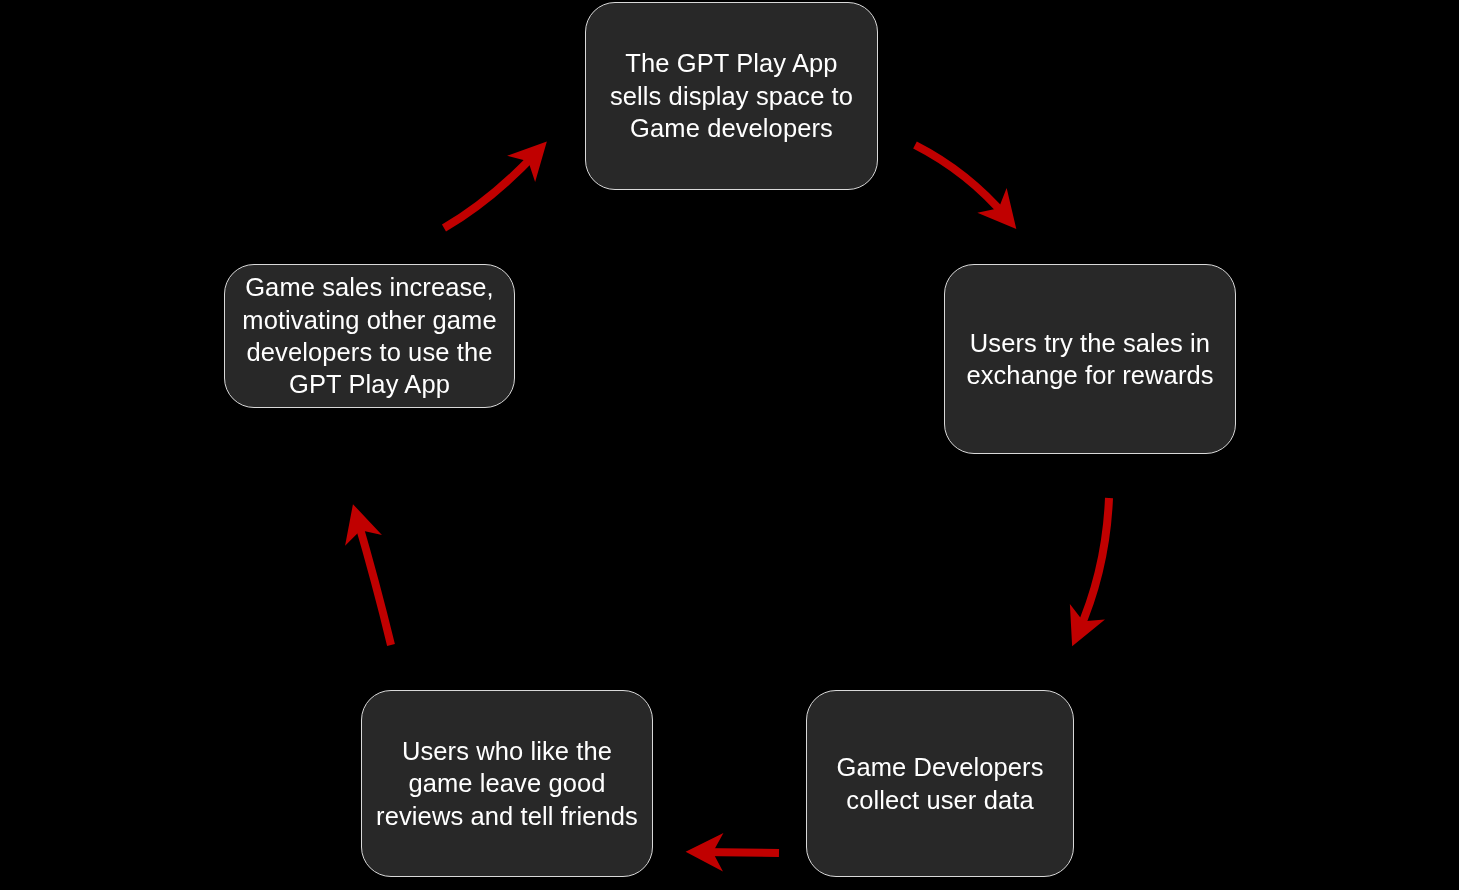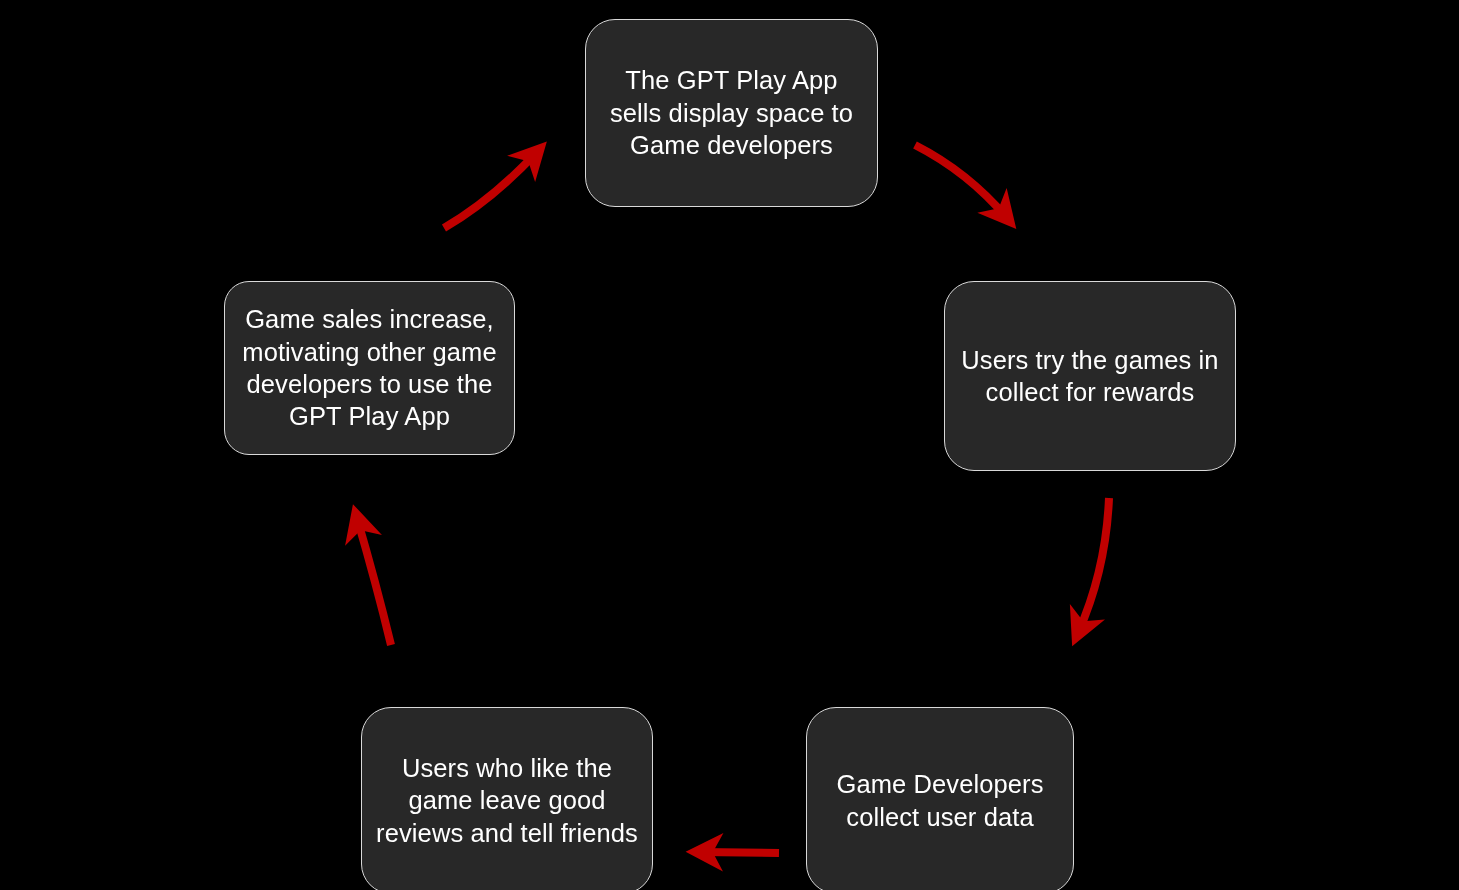--- a/index.html
+++ b/index.html
@@ -27,37 +27,36 @@
   .node {
     position: absolute;
     box-sizing: border-box;
     background: #282828;
     border: 1.5px solid #d9d9d9;
     border-radius: 30px;
     display: flex;
     align-items: center;
     justify-content: center;
     padding: 10px 14px;
-    margin-top: 17px;
   }
   .node-label {
     color: #ffffff;
     font-size: 25.5px;
     line-height: 1.27;
     text-align: center;
     font-weight: 400;
     letter-spacing: 0.1px;
     white-space: pre-line;
   }
   
   #node-top      { left: 585px;  top: 2px;   width: 293px; height: 188px; }
   #node-right    { left: 944px;  top: 264px; width: 292px; height: 190px; }
   #node-bottom-right { left: 806px; top: 690px; width: 268px; height: 187px; }
   #node-bottom-left  { left: 361px; top: 690px; width: 292px; height: 187px; }
-  #node-left     { left: 224px;  top: 264px; width: 291px; height: 174px; border-radius: 25px; }
+  #node-left     { left: 224px;  top: 264px; width: 291px; height: 144px; }
 </style>
 </head>
 <body>
 
 <div id="canvas">
 
   <svg class="arrow-layer" viewBox="0 0 1459 890" width="1459" height="890" xmlns="http://www.w3.org/2000/svg">
     <defs>
       <marker id="ah" markerWidth="5.2" markerHeight="5.2" refX="3.1" refY="2.6" orient="auto" markerUnits="strokeWidth">
         <path d="M0.2,0.2 L4.9,2.6 L0.2,5.0 L1.5,2.6 Z" fill="#C00000"></path>
@@ -73,21 +72,21 @@
     <path d="M391,645 Q376,583 357,518" stroke="#C00000" stroke-width="8" fill="none" stroke-linecap="butt" marker-end="url(#ah)"></path>
 
     <path d="M444,228 Q492,200 537,152" stroke="#C00000" stroke-width="8" fill="none" stroke-linecap="butt" marker-end="url(#ah)"></path>
   </svg>
 
   <div class="node" id="node-top">
     <span class="node-label">The GPT Play App sells display space to Game developers</span>
   </div>
 
   <div class="node" id="node-right">
-    <span class="node-label">Users try the games in collect for rewards</span>
+    <span class="node-label">Users try the sales in exchange for rewards</span>
   </div>
 
   <div class="node" id="node-bottom-right">
     <span class="node-label">Game Developers collect user data</span>
   </div>
 
   <div class="node" id="node-bottom-left">
     <span class="node-label">Users who like the game leave good reviews and tell friends</span>
   </div>
 

